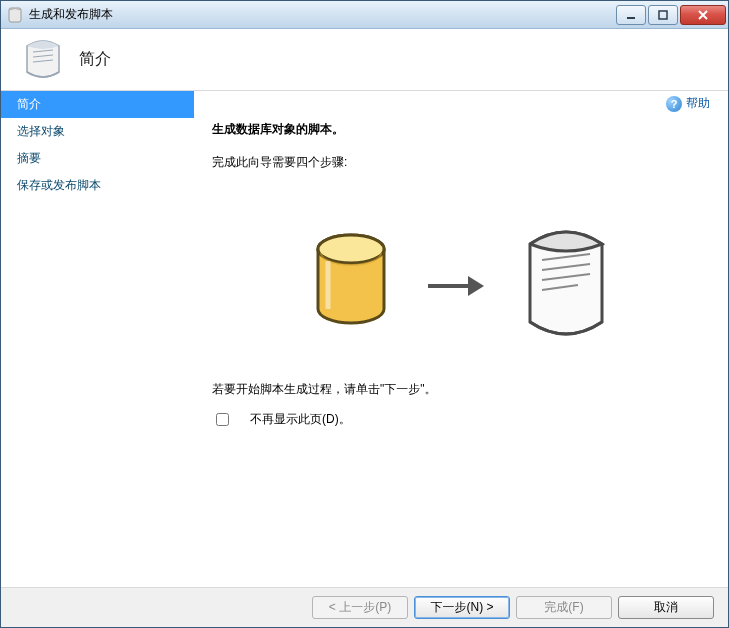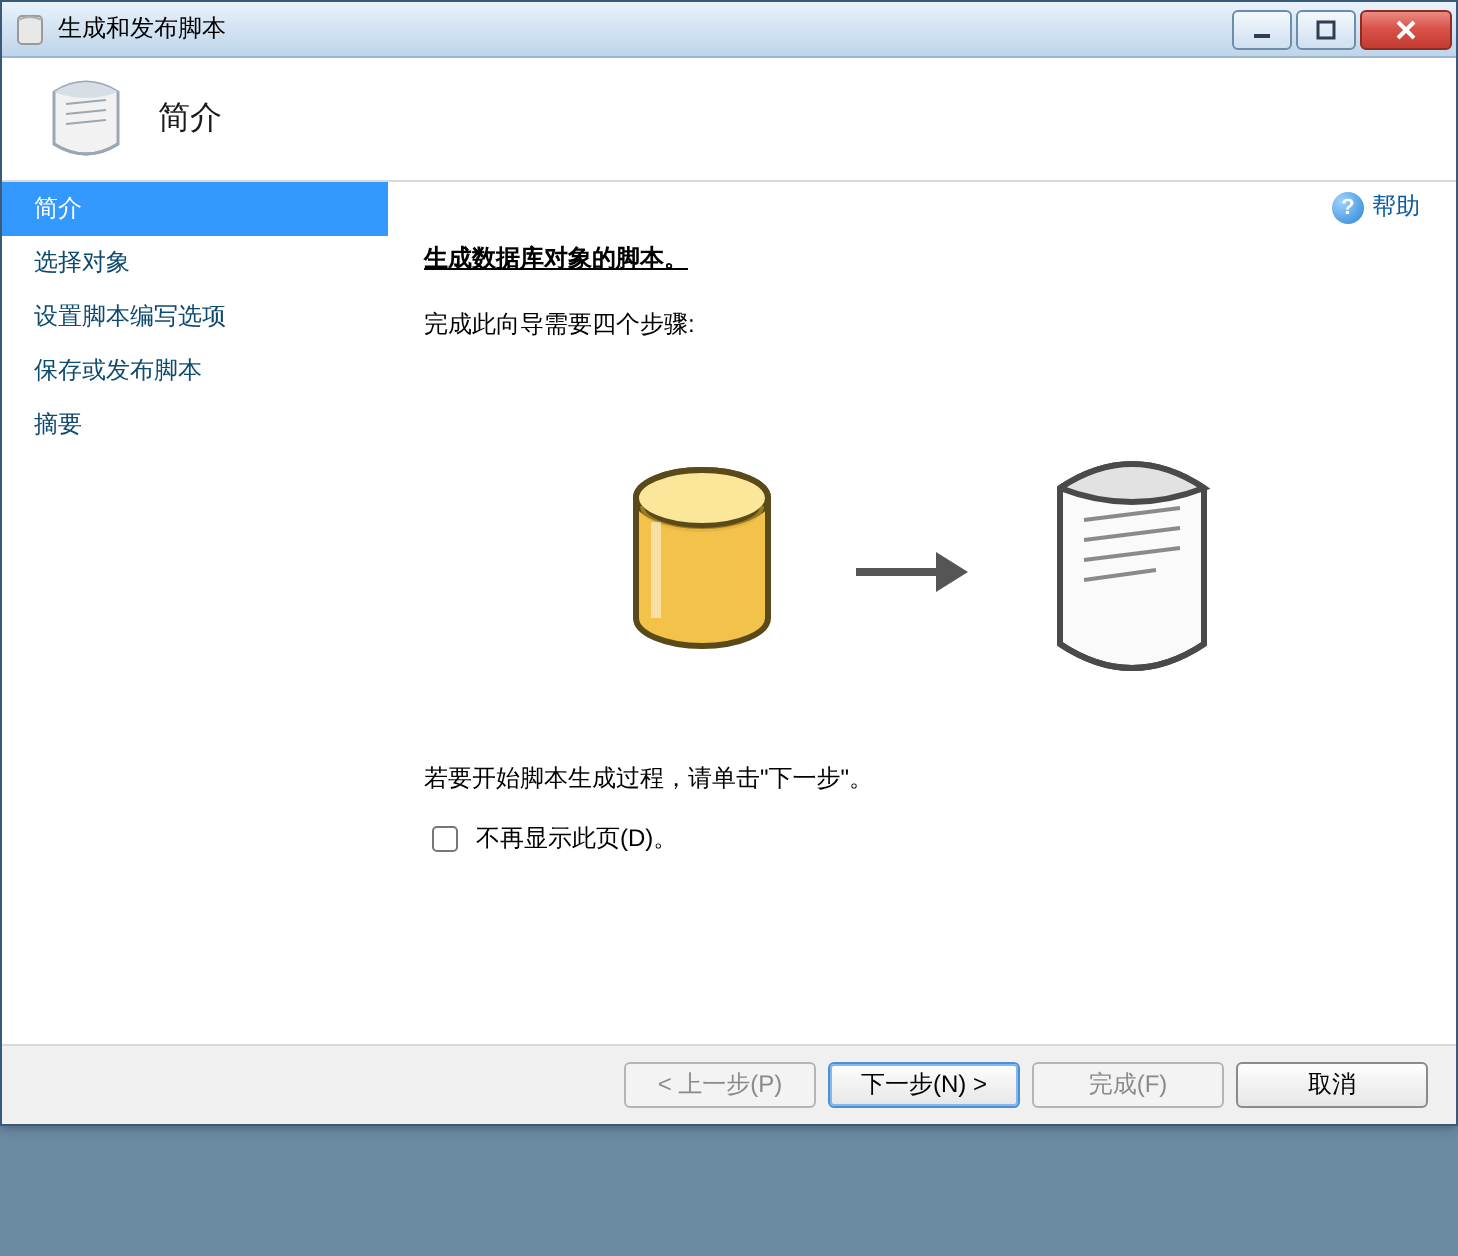--- a/index.html
+++ b/index.html
@@ -8,21 +8,21 @@
     padding: 0;
     font-family: "Microsoft YaHei", "SimSun", Tahoma, sans-serif;
     font-size: 12px;
     background: #6b8ba3;
     width: 729px;
     height: 628px;
     overflow: hidden;
   }
   .window {
     width: 729px;
-    height: 563px;
+    height: 628px;
     border: 1px solid #3b5a77;
     background: #fff;
     display: flex;
     flex-direction: column;
     box-shadow: 0 0 6px rgba(0,0,0,.4);
   }
   .titlebar {
     height: 28px;
     background: linear-gradient(to bottom, #eaf3fb 0%, #d7e6f4 40%, #bfd5ea 100%);
     display: flex;
@@ -93,37 +93,37 @@
     display:flex; align-items:center; gap:4px;
     color:#0a5aa6; cursor:pointer;
   }
   .help-link .q-icon {
     width:16px; height:16px; border-radius:50%;
     background: radial-gradient(circle at 30% 30%, #9fd2ff, #2a84d4);
     display:flex; align-items:center; justify-content:center;
     color:#fff; font-weight:bold; font-size:11px;
   }
 
-  .heading { font-weight:bold; margin-top: 26px; text-decoration: underline; }
+  .heading { font-weight:bold; margin-top: 26px; }
   .desc { margin-top: 18px; line-height:1.6; }
   .steps-intro { margin-top: 16px; }
   .steps { margin: 8px 0 0 6px; padding:0; list-style:none; }
   .steps li { margin: 10px 0; }
 
   .illustration {
     display:flex; align-items:center; justify-content:center;
     gap: 30px;
     margin-top: 50px;
     height: 130px;
   }
   .cylinder-svg, .scroll-big-svg { display:block; }
   .arrow { color:#555; }
 
   .bottom-line { margin-top: 30px; }
-  .checkbox-row { margin-top: 12px; display:flex; align-items:center; gap:6px; }
+  .checkbox-row { margin-top: 12px; display:flex; align-items:center; gap:18px; }
   .checkbox-row label { cursor:pointer; }
   .checkbox-row input { width:13px; height:13px; }
 
   .footer {
     border-top: 1px solid #d9d9d9;
     background:#f0f0f0;
     height: 40px;
     display:flex;
     align-items:center;
     justify-content:flex-end;
@@ -192,23 +192,22 @@
       <line x1="12" y1="19" x2="32" y2="17" stroke="#9aa7b4" stroke-width="1"></line>
       <line x1="12" y1="24" x2="32" y2="22" stroke="#9aa7b4" stroke-width="1"></line>
     </svg>
     <span class="page-title">简介</span>
   </div>
 
   <div class="body">
     <div class="sidebar">
       <div class="side-item selected">简介</div>
       <div class="side-item">选择对象</div>
-      <div class="side-item">设置脚本编写选项</div>
+      <div class="side-item">摘要</div>
       <div class="side-item">保存或发布脚本</div>
-      <div class="side-item">摘要</div>
     </div>
 
     <div class="content">
       <div class="help-link">
         <span class="q-icon">?</span>
         <span>帮助</span>
       </div>
 
       <div class="heading">生成数据库对象的脚本。</div>
       <div class="steps-intro">完成此向导需要四个步骤:</div>

